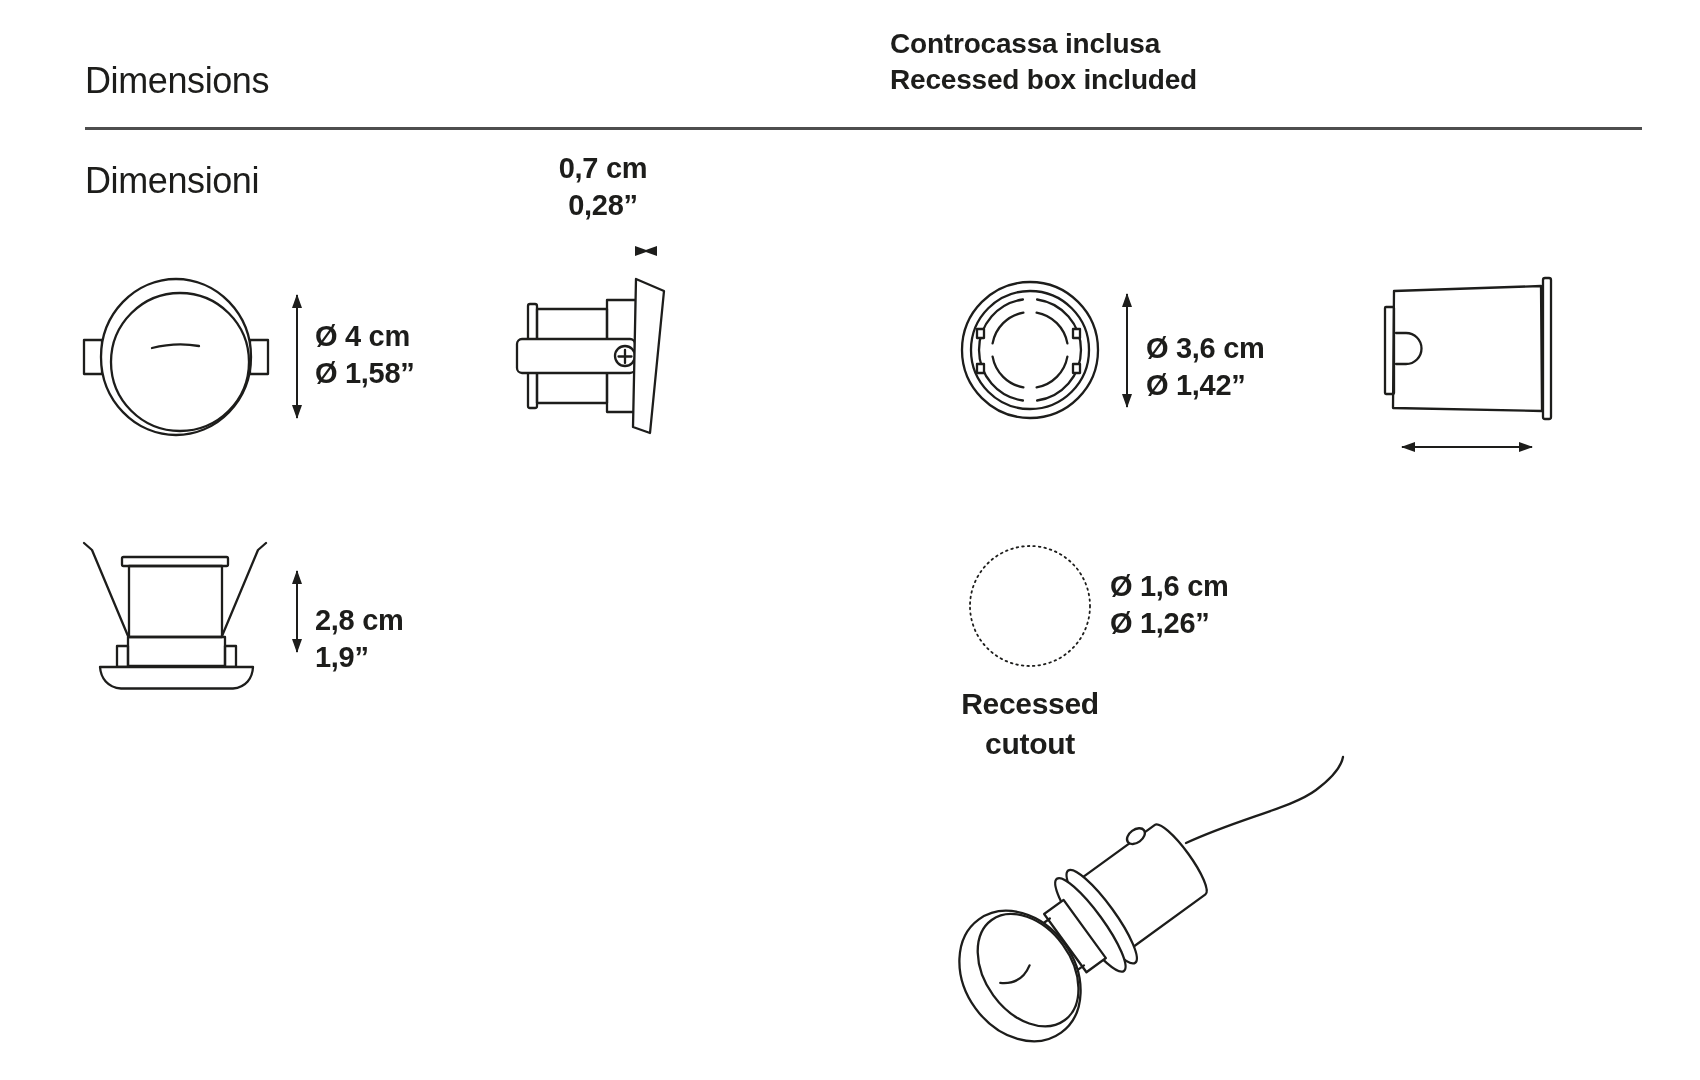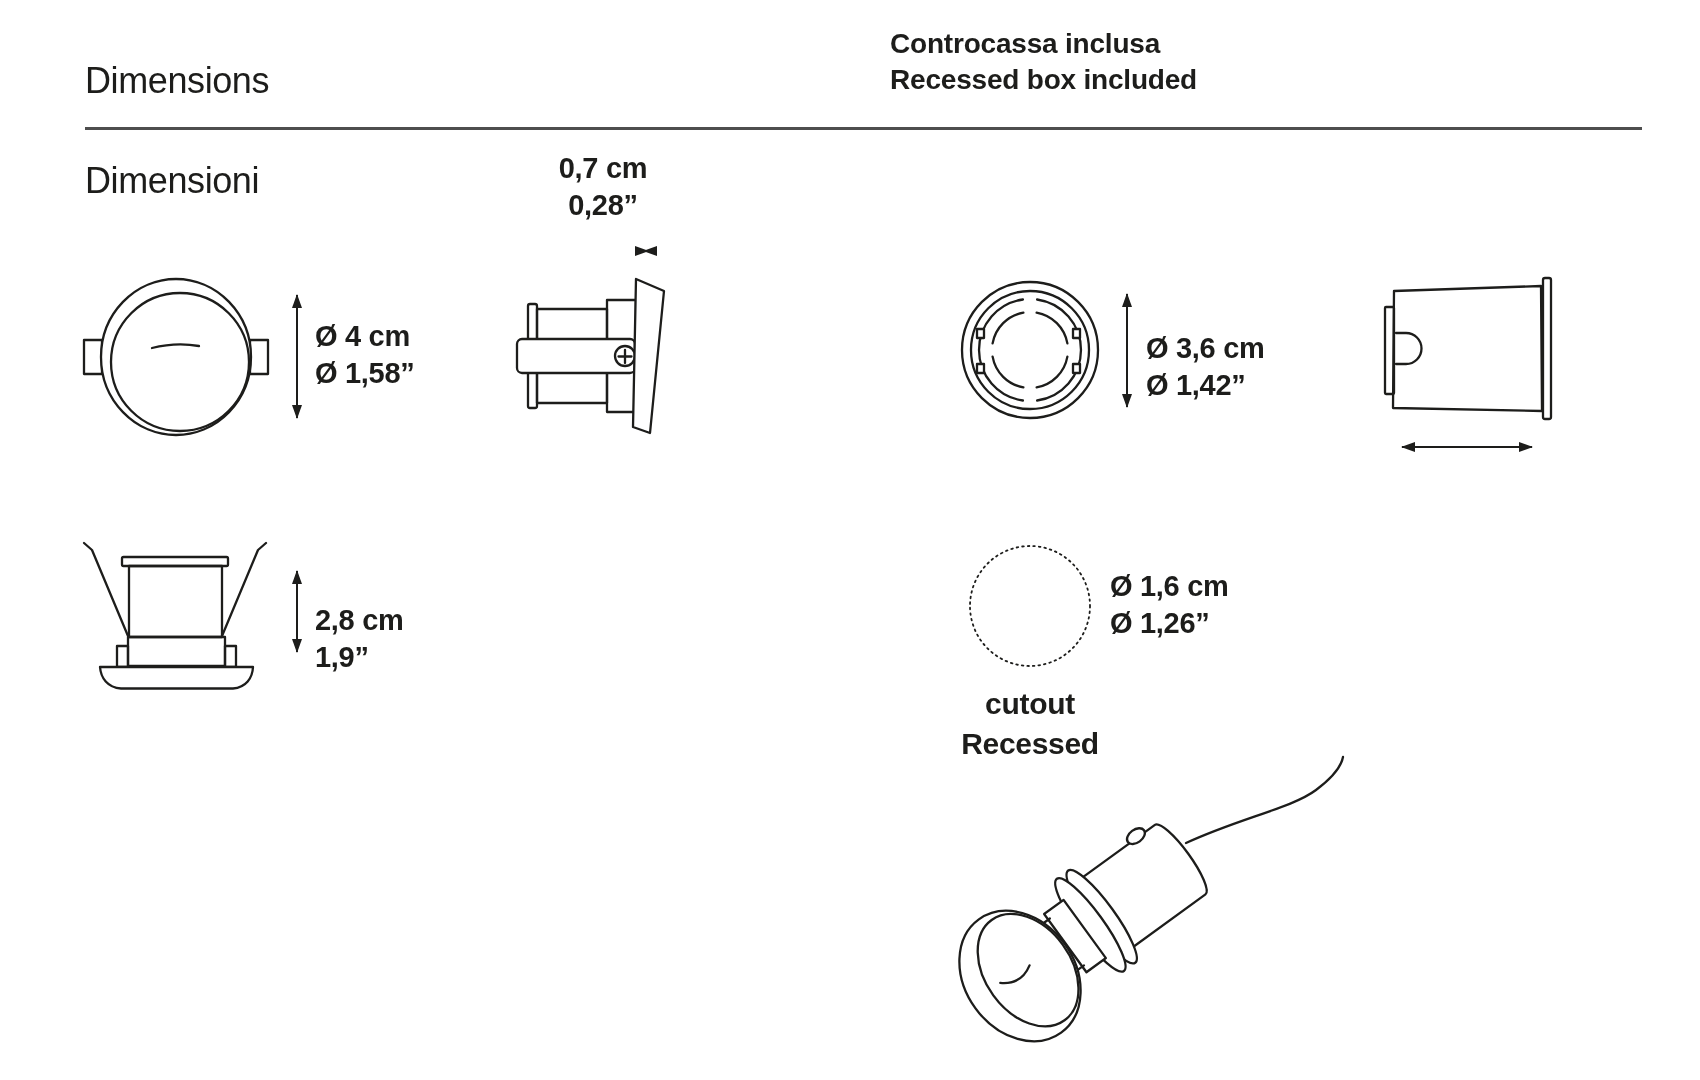--- a/index.html
+++ b/index.html
@@ -145,17 +145,17 @@
     <div>Ø 1,42”</div>
   </div>
 
 
   <div class="dim" style="left:1110px;top:568px;">
     <div>Ø 1,6 cm</div>
     <div>Ø 1,26”</div>
   </div>
 
   <div class="dim center" style="left:925px;top:684px;width:210px;font-size:30px;line-height:40px;">
+    <div>Recessed</div>
     <div>cutout</div>
-    <div>Recessed</div>
   </div>
 
 </div>
 
 </body></html>

